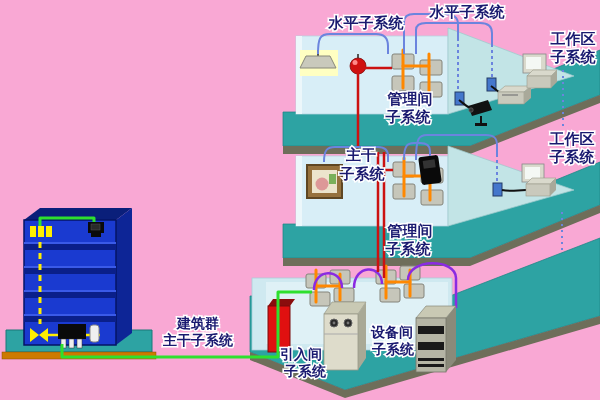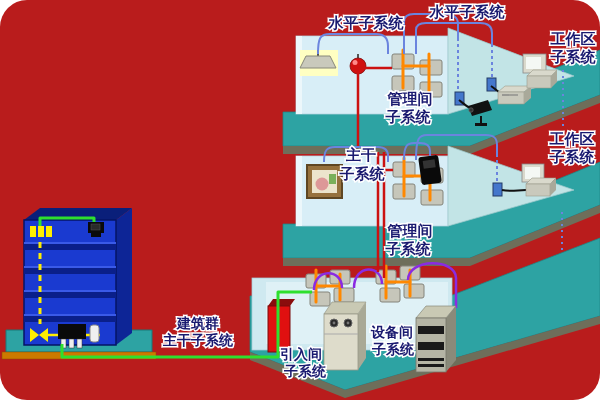--- a/index.html
+++ b/index.html
@@ -1,17 +1,17 @@
 <!DOCTYPE html>
 <html><head>
 <meta charset="utf-8">
 <style>
   html,body{margin:0;padding:0;background:#fff;}
-  .stage{position:relative;width:600px;height:400px;background:#b91c1c;overflow:hidden;
-         font-family:"DejaVu Sans","Liberation Sans",sans-serif;border-radius:27px;}
+  .stage{position:relative;width:600px;height:400px;background:#f9a8d4;overflow:hidden;
+         font-family:"DejaVu Sans","Liberation Sans",sans-serif;}
   svg{display:block}
   .lbl{font-family:"DejaVu Sans","Liberation Sans",sans-serif;font-weight:700;
        fill:#1a1a70;stroke:#ffffff;stroke-width:3px;paint-order:stroke;text-anchor:middle;}
   .lbl15{font-size:15px}
   .lbl14{font-size:14px}
   .slab{fill:#2da3a3;stroke:#1f8585;stroke-width:.75}
   .slabedge{fill:#6e6e5a}
   .wall{fill:#d8eef7;stroke:#b4d4e0;stroke-width:.75}
   .wedge{fill:#c2e4e6;stroke:#9fc9cc;stroke-width:.75}
   .sq{fill:#c6c6ba;stroke:#84847a;stroke-width:1}

